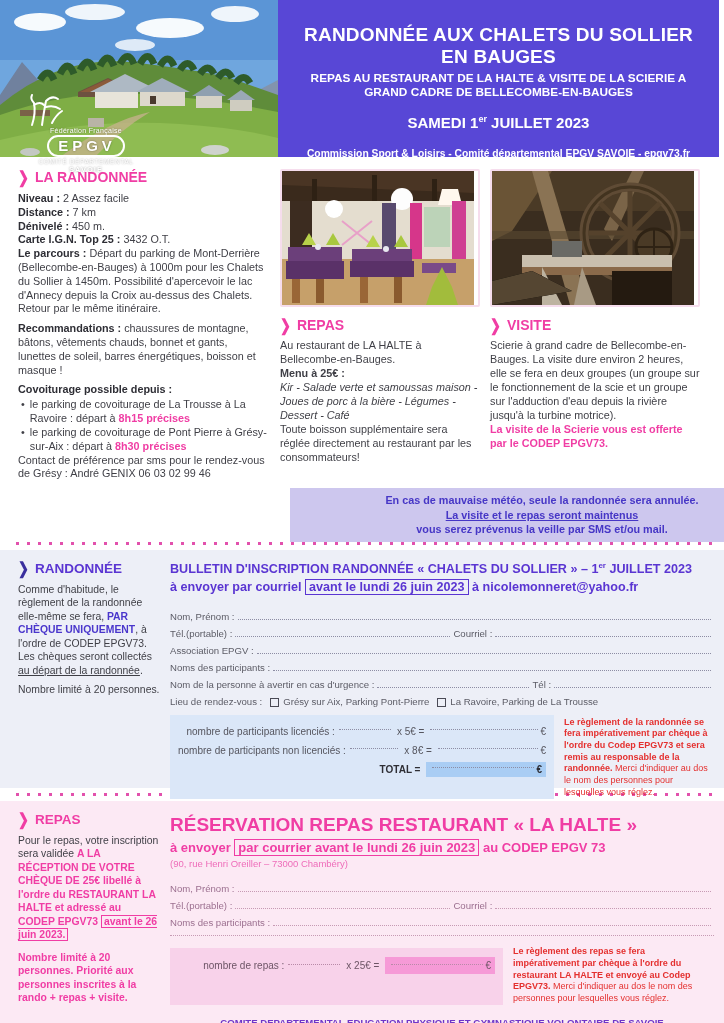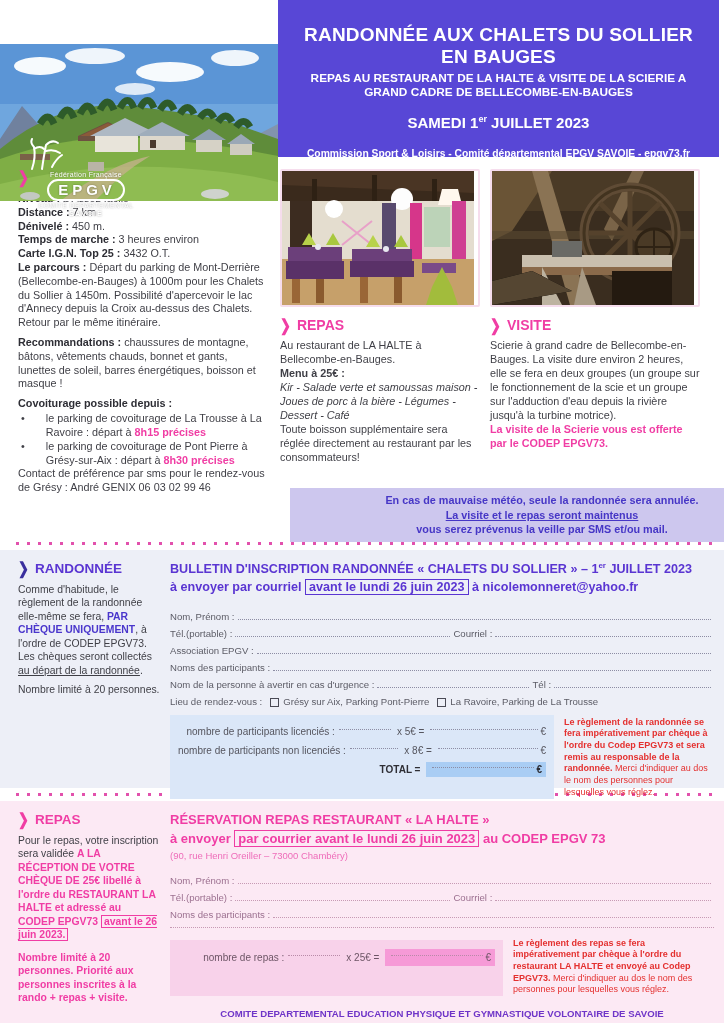--- a/index.html
+++ b/index.html
@@ -1,21 +1,21 @@
 <!DOCTYPE html>
 <html><head>
 <meta charset="utf-8">
 <style>
   * { margin:0; padding:0; box-sizing:border-box; }
   body { background:#888; font-family:"Liberation Sans", sans-serif; }
   .page { width:724px; height:1023px; background:#ffffff; position:relative; overflow:hidden; margin:0 auto; }
 
   
   .top-row { display:flex; height:157px; }
-  .photo-top { width:278px; height:179px; position:relative; flex:none;margin-top:44px; }
+  .photo-top { width:278px; height:179px; position:relative; flex:none; }
   .photo-top svg { display:block; }
   .logo-overlay { position:absolute; left:22px; bottom:5px; width:128px; text-align:center; color:#fff; }
   .logo-fed { font-size:7px; letter-spacing:.3px; text-shadow:0 0 2px rgba(0,0,0,.4); }
   .logo-epgv { display:inline-block; font-size:15px; font-weight:bold; letter-spacing:4px; border:2px solid #fff; border-radius:11px; padding:0 7px 1px 9px; margin:1px 0; text-shadow:0 0 2px rgba(0,0,0,.4); }
   .logo-com { font-size:6.5px; letter-spacing:.6px; text-shadow:0 0 2px rgba(0,0,0,.4); }
   .logo-reg { font-size:7.5px; font-weight:bold; letter-spacing:1px; text-shadow:0 0 2px rgba(0,0,0,.4); }
   .header-block { flex:1; background:#5847d6; color:#fff; text-align:center; padding:24px 14px 0; margin-right:5px; }
   .hdr-l1 { font-size:19px; font-weight:bold; letter-spacing:.2px; }
   .hdr-l2 { font-size:11.8px; font-weight:bold; margin-top:3px; }
   .hdr-date { font-size:15px; font-weight:bold; margin-top:15px; }
@@ -26,21 +26,21 @@
   .info-section { height:378px; display:flex; padding:12px 10px 0 18px; }
   .left-col { width:262px; flex:none; padding-right:12px; color:#3f3f46; font-size:10.8px; line-height:1.28; }
   .sec-head { display:flex; align-items:center; gap:6px; font-weight:bold; font-size:14px; margin-bottom:5px; }
   .sec-head .chev { font-size:13px; line-height:1; transform:scaleY(1.25); }
   .pinkc { color:#f03da4; }
   .purplec { color:#5a35d2; }
   .stat { margin:0; }
   .stat b, .left-col b { color:#2e2e35; }
   .mt6 { margin-top:6px; }
   .bullets { margin-top:1px; }
-  .bullet { display:flex;gap:16px; }
+  .bullet { display:flex; }
   .bullet .dot::before { content:"•"; margin:0 5px 0 3px; }
   .hl-pink { color:#f03da4; font-weight:bold; }
   .mid-col { width:200px; flex:none; margin-right:10px; }
   .right-col { width:210px; flex:none; }
   .photo-frame { border:2px solid #f6dded; border-radius:2px; background:#fff; margin-bottom:10px; }
   .photo-frame svg { display:block; }
   .body-txt { font-size:10.8px; color:#3f3f46; line-height:1.3; }
   .italic { font-style:italic; }
   .notice-box { margin-left:2px; margin-top:10px; width:422px; background:#cdc7ee; color:#4636c6; font-weight:bold; font-size:10.8px; text-align:center; line-height:1.35; padding:5px 6px; }
   .notice-box .und { text-decoration:underline; }
@@ -157,21 +157,20 @@
 
   <div class="info-section">
     <div class="left-col">
       <div class="sec-head pinkc">
         <span class="chev">❯</span>
         <span>LA RANDONNÉE</span>
       </div>
       <p class="stat"><b>Niveau :</b> <span>2 Assez facile</span></p>
       <p class="stat"><b>Distance :</b> <span>7 km</span></p>
       <p class="stat"><b>Dénivelé :</b> <span>450 m.</span></p>
-      <p class="stat"><b>Temps de marche :</b> <span>3 heures environ</span></p>
       <p class="stat"><b>Carte I.G.N. Top 25 :</b> <span>3432 O.T.</span></p>
       <p class="stat"><b>Le parcours :</b> <span>Départ du parking de Mont-Derrière (Bellecombe-en-Bauges) à 1000m pour les Chalets du Sollier à 1450m. Possibilité d'apercevoir le lac d'Annecy depuis la Croix au-dessus des Chalets. Retour par le même itinéraire.</span></p>
       <p class="stat mt6"><b>Recommandations :</b> <span>chaussures de montagne, bâtons, vêtements chauds, bonnet et gants, lunettes de soleil, barres énergétiques, boisson et masque !</span></p>
       <p class="stat mt6"><b>Covoiturage possible depuis :</b></p>
       <div class="bullets">
         <div class="bullet">
             <span class="dot"></span>
             <span><span>le parking de covoiturage de La Trousse à La Ravoire : départ à </span><span class="hl-pink">8h15 précises</span></span>
           </div>
         <div class="bullet">
@@ -366,21 +365,21 @@
   <div class="form-section repas-bg">
     <div class="side-col">
       <div class="sec-head pinkc">
         <span class="chev">❯</span>
         <span>REPAS</span>
       </div>
       <p><span>Pour le repas, votre inscription sera validée </span><span class="side-pink">A LA RÉCEPTION DE VOTRE CHÈQUE DE 25€</span><span class="side-pink"> libellé à l'ordre du RESTAURANT LA HALTE et adressé au CODEP EPGV73 </span><span class="side-pink boxed-pink">avant le 26 juin 2023.</span></p>
       <p class="side-pink" style="margin-top:9px;">Nombre limité à 20 personnes. Priorité aux personnes inscrites à la rando + repas + visite.</p>
     </div>
     <div class="form-col">
-      <div class="f-title pinkc" style="font-size:13px;">RÉSERVATION REPAS RESTAURANT « LA HALTE  »</div>
+      <div class="f-title pinkc" style="font-size:19px;">RÉSERVATION REPAS RESTAURANT « LA HALTE  »</div>
       <div class="f-title pinkc" style="font-size:13px;"><span>à envoyer </span><span class="boxed">par courrier avant le lundi 26 juin 2023</span><span> au CODEP EPGV 73</span></div>
       <div class="f-sub">(90, rue Henri Oreiller – 73000 Chambéry)</div>
       <div class="fields">
         <div class="frow">
             <span>Nom, Prénom :</span>
             <span class="dotline"></span>
           </div>
         <div class="frow">
             <span>Tél.(portable) :</span>
             <span class="dotline dl-w" style="width:215px;"></span>

